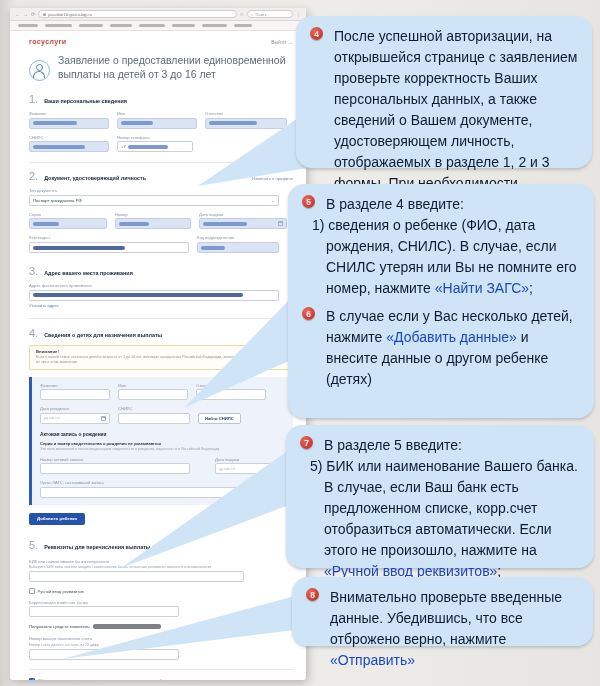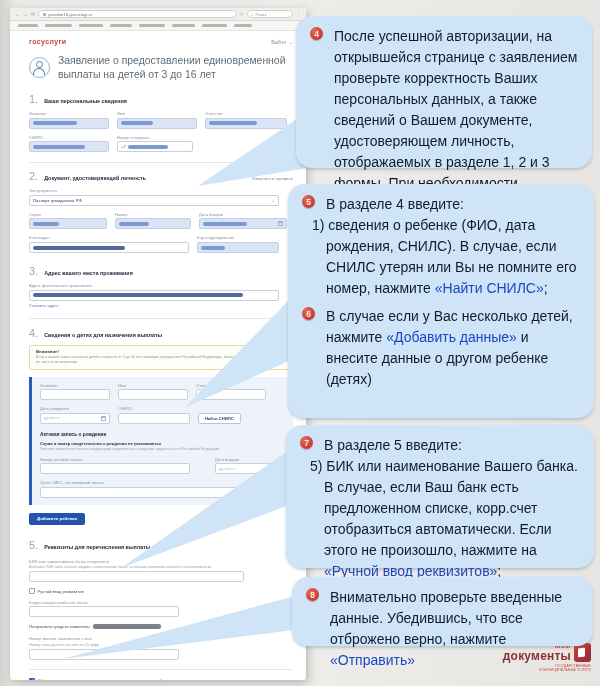--- a/index.html
+++ b/index.html
@@ -30,21 +30,21 @@
     display:flex; align-items:center; gap:7px; padding:0 8px; }
   .bm { height:3px; border-radius:1.5px; background:#b7b4b0; }
   .bm::before { content:""; }
 
   .page { padding:2px 13px 0 19px; }
   .site-row { display:flex; justify-content:space-between; align-items:center; margin-top:5px; }
   .gos-logo { font-size:7px; font-weight:bold; color:#c8463d; letter-spacing:.4px; }
   .logout { font-size:5px; color:#8d949c; display:flex; gap:2px; align-items:center; }
   .logout-icon { font-size:5px; color:#8d949c; }
 
-  .title-row { display:flex; gap:8px; margin-top:9px; align-items:center; }
+  .title-row { display:flex; gap:8px; margin-top:9px; align-items:flex-end; }
   .person-icon { width:21px; height:21px; border:1.6px solid #8db7d8; border-radius:50%;
     position:relative; flex:none; }
   .person-icon::before { content:""; position:absolute; width:5px; height:5px;
     border:1.2px solid #4f82ad; border-radius:50%; left:5.6px; top:3px; }
   .person-icon::after { content:""; position:absolute; width:10px; height:5.5px;
     border:1.2px solid #4f82ad; border-bottom:none; border-radius:6px 6px 0 0; left:3.2px; top:10px; }
   .page-title { font-size:10.4px; color:#5d6c78; line-height:1.3; max-width:232px; }
 
   .sec { margin-top:12px; }
   .sec-head { display:flex; align-items:baseline; gap:6px; }
@@ -408,48 +408,35 @@
   <div class="bubble bubble-a">
       <div class="entry">
         <span class="badge">4</span>
         <div class="cl-line"><span>После успешной авторизации, на открывшейся странице с заявлением проверьте корректность Ваших персональных данных, а также сведений о Вашем документе, удостоверяющем личность, отображаемых в разделе 1, 2 и 3 формы. При необходимости откорректируйте</span></div>
       </div>
     </div>
   <div class="bubble bubble-b">
       <div class="entry">
         <span class="badge">5</span>
         <div class="cl-line"><span>В разделе 4 введите:</span></div>
-        <div class="cl-line li"><span>1) сведения о ребенке (ФИО, дата рождения, СНИЛС). В случае, если СНИЛС утерян или Вы не помните его номер, нажмите </span><span class="accent">«Найти СНИЛС»</span><span>;</span></div>
+        <div class="cl-line li"><span>1) сведения о ребенке (ФИО, дата рождения, СНИЛС). В случае, если СНИЛС утерян или Вы не помните его номер, нажмите </span><span class="accent">«Найти ЗАГС»</span><span>;</span></div>
       </div>
       <div class="entry">
         <span class="badge">6</span>
         <div class="cl-line"><span>В случае если у Вас несколько детей, нажмите </span><span class="accent">«Добавить данные»</span><span> и внесите данные о другом ребенке (детях)</span></div>
       </div>
     </div>
   <div class="bubble bubble-c">
       <div class="entry">
         <span class="badge">7</span>
         <div class="cl-line"><span>В разделе 5 введите:</span></div>
         <div class="cl-line li"><span>5) БИК или наименование Вашего банка. В случае, если Ваш банк есть предложенном списке, корр.счет отобразиться автоматически. Если этого не произошло, нажмите на </span><span class="accent">«Ручной ввод реквизитов»</span><span>;</span></div>
       </div>
     </div>
   <div class="bubble bubble-d">
       <div class="entry">
         <span class="badge">8</span>
         <div class="cl-line"><span>Внимательно проверьте введенные данные. Убедившись, что все отброжено верно, нажмите </span><span class="accent">«Отправить»</span></div>
       </div>
     </div>
 
-  <div class="mfc">
-    <div class="mfc-top">
-      <div class="mfc-words">
-        <div class="mfc-moi">мои</div>
-        <div class="mfc-dok">документы</div>
-      </div>
-      <div class="mfc-icon"></div>
-    </div>
-    <div class="mfc-sub">
-      <div>государственные</div>
-      <div>и муниципальные услуги</div>
-    </div>
-  </div>
 
 </div>
 
 </body></html>

